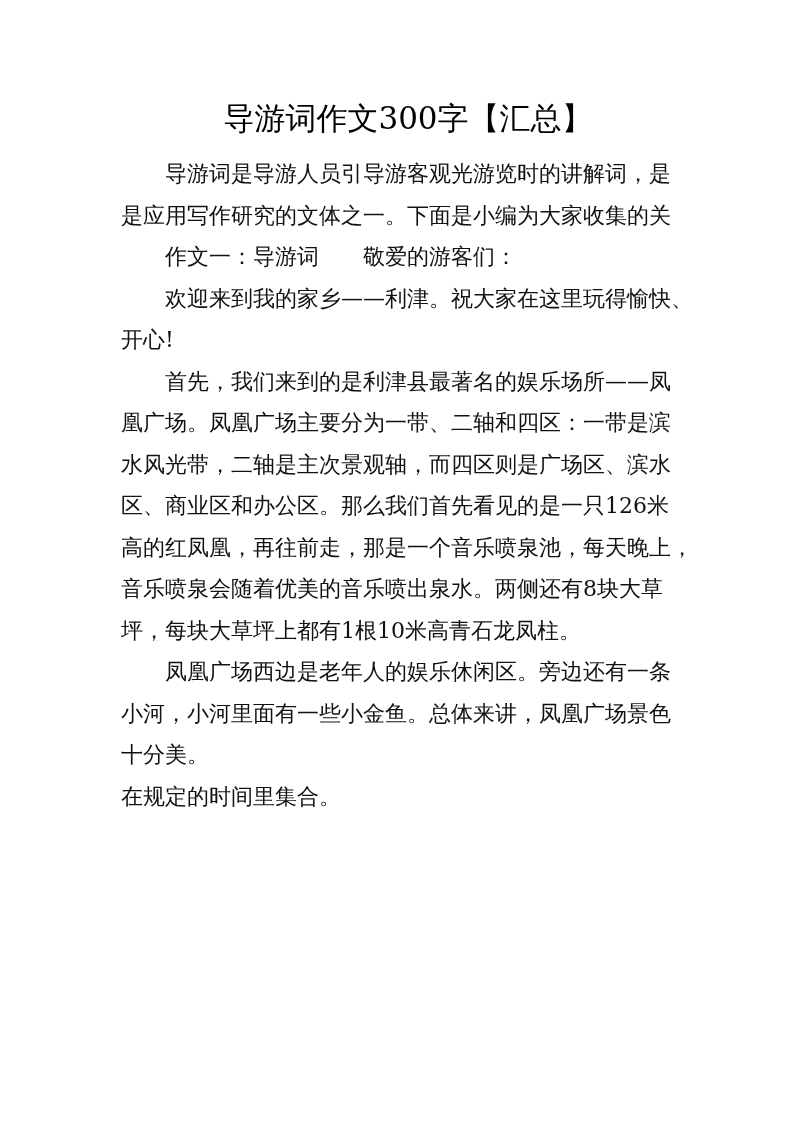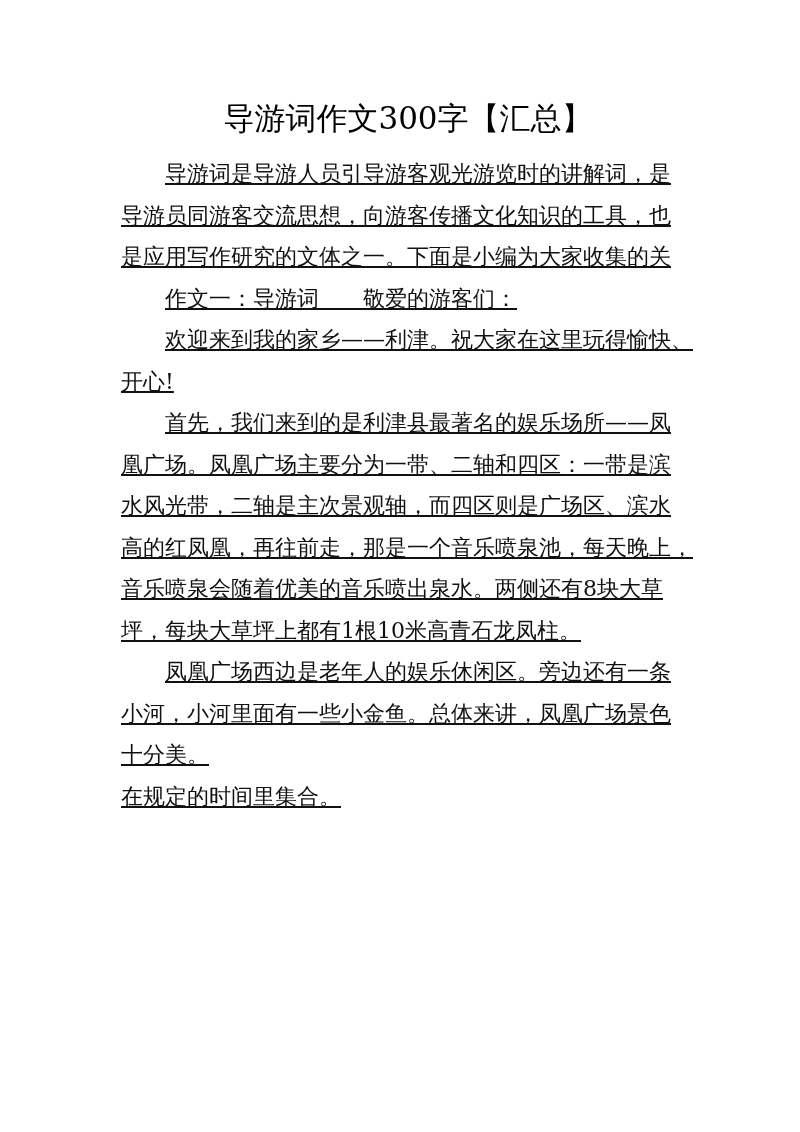--- a/index.html
+++ b/index.html
@@ -7,52 +7,52 @@
     .page { position: absolute; left: 0; top: 0; width: 800px; height: 1132px; background: #fff; }
     .title {
       position: absolute; left: 8px; top: 98px; width: 800px; text-align: center;
       font-family: "DejaVu Serif", "Liberation Serif", serif;
       font-size: 31px; line-height: 40px; color: #000; font-weight: normal;
       letter-spacing: 0px;
     }
     .body {
       position: absolute; left: 121px; top: 153px; width: 544px;
       font-family: "DejaVu Serif", "Liberation Serif", serif;
-      font-size: 22px; line-height: 41.5px; color: #111; text-decoration: underline;
+      font-size: 22px; line-height: 41.5px; color: #111;
     }
     .line { display: block; white-space: nowrap; height: 41.5px; }
     .indent { padding-left: 44px; }
   </style>
 </head>
 <body>
 
 <div class="page">
   <h1 class="title" style="margin:0;">导游词作文300字【汇总】</h1>
 
   <div class="body">
 
     <div>
       <span class="line indent">导游词是导游人员引导游客观光游览时的讲解词，是</span>
-      <span class="line">导游员同游客交流思想，向游客传播文化知识的工具，也</span>
       <span class="line">是应用写作研究的文体之一。下面是小编为大家收集的关</span>
     </div>
 
     <div>
       <span class="line indent">作文一：导游词　　敬爱的游客们：</span>
     </div>
 
     <div>
       <span class="line indent">欢迎来到我的家乡——利津。祝大家在这里玩得愉快、</span>
       <span class="line">开心!</span>
     </div>
 
     <div>
       <span class="line indent">首先，我们来到的是利津县最著名的娱乐场所——凤</span>
       <span class="line">凰广场。凤凰广场主要分为一带、二轴和四区：一带是滨</span>
       <span class="line">水风光带，二轴是主次景观轴，而四区则是广场区、滨水</span>
+      <span class="line">区、商业区和办公区。那么我们首先看见的是一只126米</span>
       <span class="line">高的红凤凰，再往前走，那是一个音乐喷泉池，每天晚上，</span>
       <span class="line">音乐喷泉会随着优美的音乐喷出泉水。两侧还有8块大草</span>
       <span class="line">坪，每块大草坪上都有1根10米高青石龙凤柱。</span>
     </div>
 
     <div>
       <span class="line indent">凤凰广场西边是老年人的娱乐休闲区。旁边还有一条</span>
       <span class="line">小河，小河里面有一些小金鱼。总体来讲，凤凰广场景色</span>
       <span class="line">十分美。</span>
     </div>

